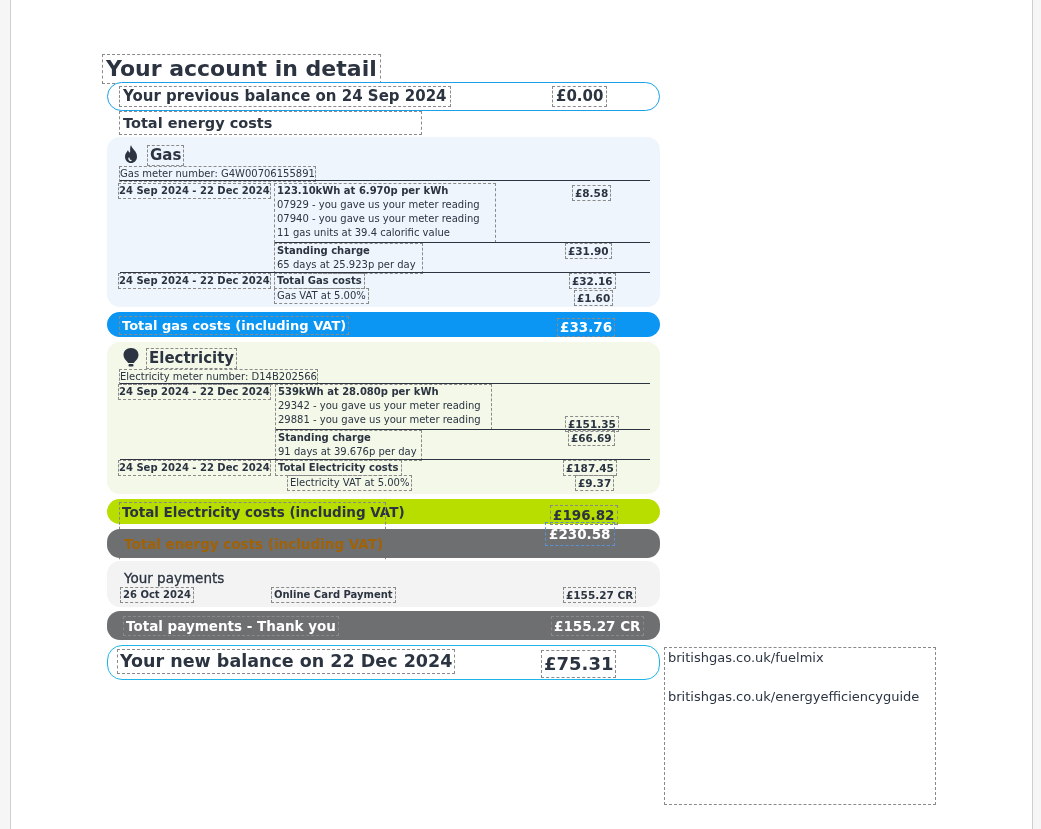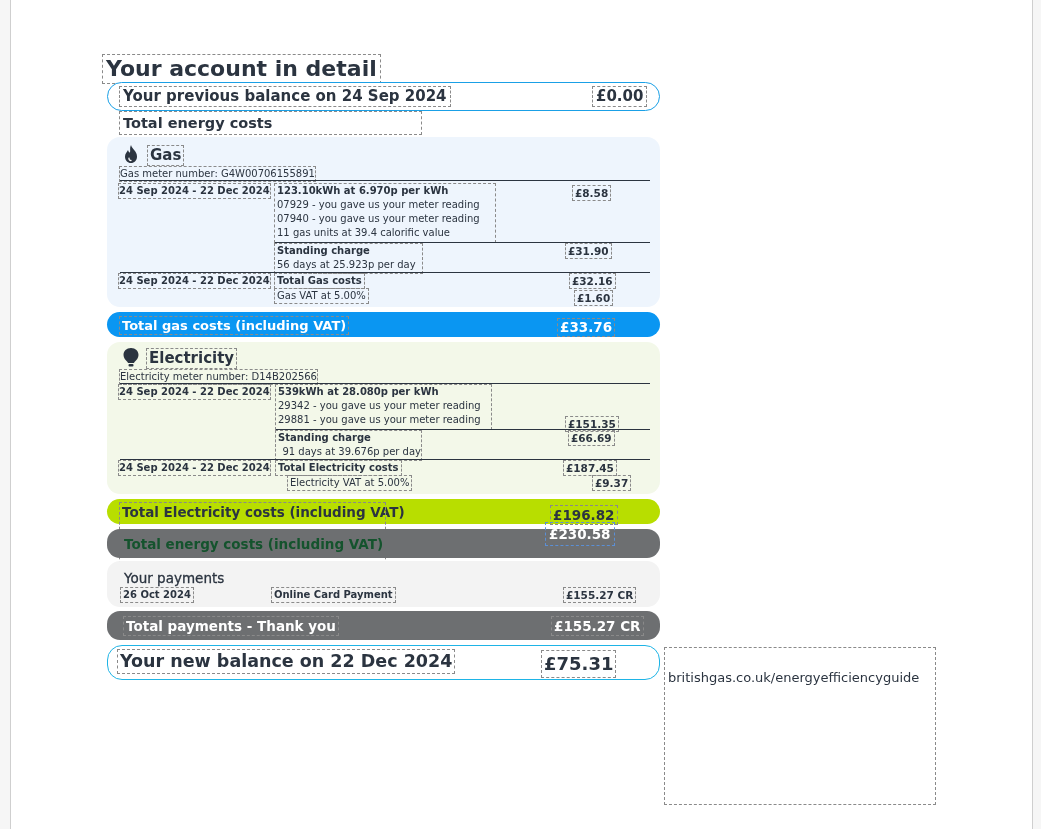--- a/index.html
+++ b/index.html
@@ -52,21 +52,21 @@
 </style>
 </head>
 <body>
 
 <div class="page"></div>
 
 <div class="abs title dot">Your account in detail</div>
 
 <div class="abs pill-outline prev-bal"></div>
 <div class="abs lbl dot" style="left:120px; top:87px; font-size:15px; line-height:19px; padding:0 3px;">Your previous balance on 24 Sep 2024</div>
-<div class="abs lbl dot" style="left:553px; top:87px; font-size:15px; line-height:19px; padding:0 3px;margin-left:40px;">£0.00</div>
+<div class="abs lbl dot" style="left:553px; top:87px; font-size:15px; line-height:19px; padding:0 3px;">£0.00</div>
 
 <div class="abs lbl dot" style="left:120px; top:112px; width:301px; height:22px; font-size:14.5px; line-height:22px; padding:0 3px;">Total energy costs</div>
 
 <div class="abs panel gas-panel"></div>
 <span class="abs" style="left:122px; top:144px; width:18px; height:20px;">
   <svg width="18" height="20" viewBox="0 0 18 20">
       <path d="M9 1 C10 5 15 7 15 12.5 C15 16.5 12.3 19 9 19 C5.7 19 3 16.5 3 12.5 C3 9.5 5 8 6 6 C6.5 8 7.5 8.5 8 8.5 C8.5 6 7.5 3.5 9 1 Z" fill="#2b3440"></path>
       <path d="M9 16.5 C7.6 16.5 6.8 15.5 7 14.2" stroke="#fff" stroke-width="1.3" fill="none" stroke-linecap="round"></path>
     </svg>
 </span>
@@ -79,21 +79,21 @@
   <div class="s9 b nowrap" style="padding-left:2px;">123.10kWh at 6.970p per kWh</div>
   <div class="s9 nowrap" style="padding-left:2px;">07929 - you gave us your meter reading</div>
   <div class="s9 nowrap" style="padding-left:2px;">07940 - you gave us your meter reading</div>
   <div class="s9 nowrap" style="padding-left:2px;">11 gas units at 39.4 calorific value</div>
 </div>
 <div class="abs amt dot" style="left:573px; top:186px;">£8.58</div>
 
 <div class="abs rule" style="left:275px; top:242px; width:375px;"></div>
 <div class="abs dot" style="left:275px; top:244px; width:147px; height:29px;">
   <div class="s9 b nowrap" style="padding-left:2px;">Standing charge</div>
-  <div class="s9 nowrap" style="padding-left:2px;">56 days at 25.923p per day</div>
+  <div class="s9 nowrap" style="padding-left:2px;">65 days at 25.923p per day</div>
 </div>
 <div class="abs amt dot" style="left:566px; top:244px;">£31.90</div>
 
 <div class="abs rule" style="left:120px; top:272px; width:530px;"></div>
 <div class="abs s9 b dot nowrap" style="left:119px; top:274px;">24 Sep  2024 - 22 Dec  2024</div>
 <div class="abs s9 b dot nowrap" style="left:275px; top:274px; padding:0 2px;">Total Gas costs</div>
 <div class="abs amt dot" style="left:570px; top:274px;">£32.16</div>
 <div class="abs s9 dot nowrap" style="left:275px; top:289px; padding:0 2px;">Gas VAT at 5.00%</div>
 <div class="abs amt dot" style="left:575px; top:291px;">£1.60</div>
 
@@ -116,49 +116,50 @@
 <div class="abs dot" style="left:276px; top:385px; width:215px; height:44px;">
   <div class="s9 b nowrap" style="padding-left:2px;">539kWh at 28.080p per kWh</div>
   <div class="s9 nowrap" style="padding-left:2px;">29342 - you gave us your meter reading</div>
   <div class="s9 nowrap" style="padding-left:2px;">29881 - you gave us your meter reading</div>
 </div>
 <div class="abs amt dot" style="left:566px; top:385px;margin-top:32px;">£151.35</div>
 
 <div class="abs rule" style="left:276px; top:429px; width:374px;"></div>
 <div class="abs dot" style="left:276px; top:431px; width:145px; height:29px;">
   <div class="s9 b nowrap" style="padding-left:2px;">Standing charge</div>
-  <div class="s9 nowrap" style="padding-left:2px;text-align:right;">91 days at 39.676p per day</div>
+  <div class="s9 nowrap" style="padding-left:2px;">91 days at 39.676p per day</div>
 </div>
 <div class="abs amt dot" style="left:569px; top:431px;">£66.69</div>
 
 <div class="abs rule" style="left:120px; top:459px; width:530px;"></div>
 <div class="abs s9 b dot nowrap" style="left:119px; top:461px;">24 Sep  2024 - 22 Dec  2024</div>
 <div class="abs s9 b dot nowrap" style="left:276px; top:461px; padding:0 2px;">Total Electricity costs</div>
 <div class="abs amt dot" style="left:564px; top:461px;">£187.45</div>
 <div class="abs s9 dot nowrap" style="left:288px; top:476px; padding:0 2px;">Electricity VAT at 5.00%</div>
-<div class="abs amt dot" style="left:576px; top:476px;margin-left:17px;">£9.37</div>
+<div class="abs amt dot" style="left:576px; top:476px;">£9.37</div>
 
 <div class="abs bar bar-elec"></div>
 <div class="abs lbl dot" style="left:120px; top:503px; font-size:13.5px; line-height:18px; color:#2b3440; padding:0 2px; width:265px; height:80px;">Total Electricity costs (including VAT)</div>
 <div class="abs lbl dot" style="left:551px; top:506px; font-size:13.5px; line-height:18px; color:#2b3440; padding:0 2px;">£196.82</div>
 
 <div class="abs bar bar-total"></div>
-<div class="abs lbl" style="left:124px; top:535px; font-size:13.5px; line-height:18px; color:#14532d;">Total energy costs (including VAT)</div>
+<div class="abs lbl" style="left:124px; top:535px; font-size:13.5px; line-height:18px; color:#a16207;">Total energy costs (including VAT)</div>
 <div class="abs lbl dotb" style="left:546px; top:523px; font-size:13.5px; line-height:22px; color:#fff; padding:0 3px;">£230.58</div>
 
 <div class="abs panel pay-panel"></div>
 <div class="abs lbl" style="left:124px; top:569px; font-size:13.5px; line-height:18px; font-weight:normal; -webkit-text-stroke:0.3px #2b3440;">Your payments</div>
 <div class="abs s9 b dot nowrap" style="left:121px; top:588px; padding:0 2px;">26 Oct 2024</div>
 <div class="abs s9 b dot nowrap" style="left:272px; top:588px; padding:0 2px;">Online Card Payment</div>
 <div class="abs amt dot" style="left:564px; top:588px;">£155.27 CR</div>
 
 <div class="abs bar bar-pay"></div>
 <div class="abs lbl dot" style="left:124px; top:617px; font-size:13.5px; line-height:18px; color:#fff; padding:0 2px;">Total payments - Thank you</div>
 <div class="abs lbl dot" style="left:552px; top:617px; font-size:13.5px; line-height:18px; color:#fff; padding:0 2px;">£155.27 CR</div>
 
 <div class="abs pill-outline new-bal"></div>
 <div class="abs lbl dot" style="left:118px; top:650px; font-size:17.5px; line-height:23px; padding:0 2px;">Your new balance on 22 Dec 2024</div>
 <div class="abs lbl dot" style="left:542px; top:651px; font-size:18px; line-height:26px; padding:0 2px;">£75.31</div>
 
 <div class="abs info dot">
+  <div>britishgas.co.uk/fuelmix</div>
   <div style="height:19.5px;"></div>
   <div class="nowrap">britishgas.co.uk/energyefficiencyguide</div>
 </div>
 
 </body></html>

